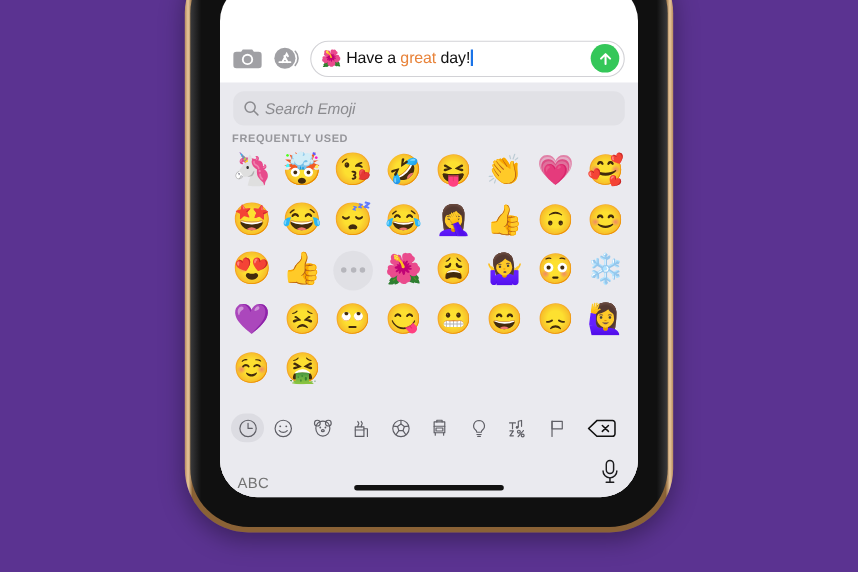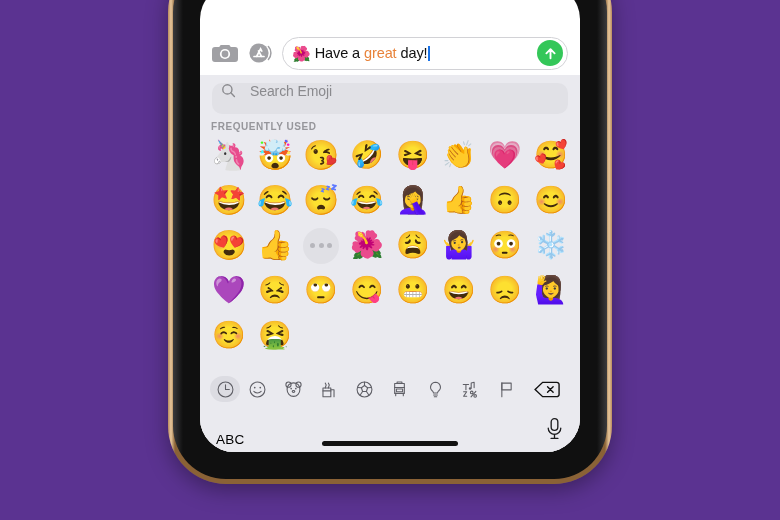--- a/index.html
+++ b/index.html
@@ -80,21 +80,21 @@
 
   
   #emoji-keyboard {
     position: absolute; left: 0; right: 0; top: 90px; bottom: 0;
     background: #EAEAEF;
     display: flex; flex-direction: column;
   }
   #search-row { padding: 8px 12px 3px 12px; }
   #search-bar {
     height: 31px; border-radius: 10px; background: #E1E1E6;
-    display: flex; gap: 14px; padding: 0 9px;
+    display: flex; align-items: center; gap: 5px; padding: 0 9px; font-style: italic;
   }
   #search-placeholder { font-size: 14px; color: #8A8A8E; letter-spacing: -0.1px; }
   #section-header {
     font-size: 10px; color: #96969B; letter-spacing: .55px;
     padding: 4px 0 1px 11px; font-weight: 700;
   }
   #emoji-grid {
     flex: 1 1 auto;
     display: grid;
     grid-template-columns: repeat(8, 1fr);
@@ -133,21 +133,21 @@
   #backspace-key { flex: 0 0 46px; display: flex; align-items: center; justify-content: center; color: #111; }
 
   
   #bottom-bar {
     height: 46px; flex: 0 0 auto;
     display: flex; align-items: center;
     padding: 0 16px;
     background: #EAEAEF;
     position: relative;
   }
-  #abc-key { font-size: 13.5px; color: #000000; letter-spacing: .3px; margin-top: 20px; }
+  #abc-key { font-size: 13.5px; color: #737373; letter-spacing: .3px; margin-top: 20px; }
   #mic-key { margin-left: auto; color: #1c1c1e; display: flex; }
   #home-indicator {
     position: absolute; left: 50%; transform: translateX(-50%);
     bottom: 6px; width: 136px; height: 5px; border-radius: 3px; background: #111;
   }
 </style>
 </head>
 <body style="background: rgb(91, 51, 145);">
 
 <div id="phone-frame">

